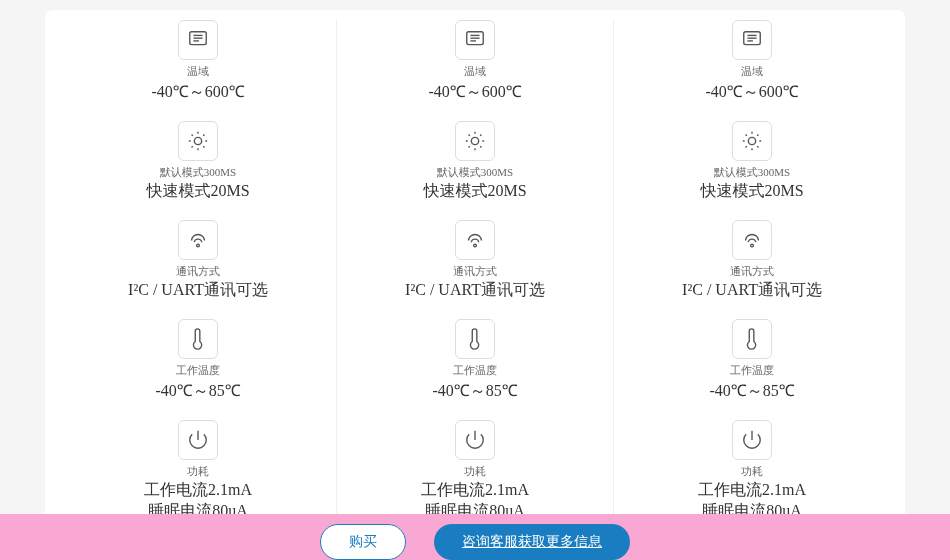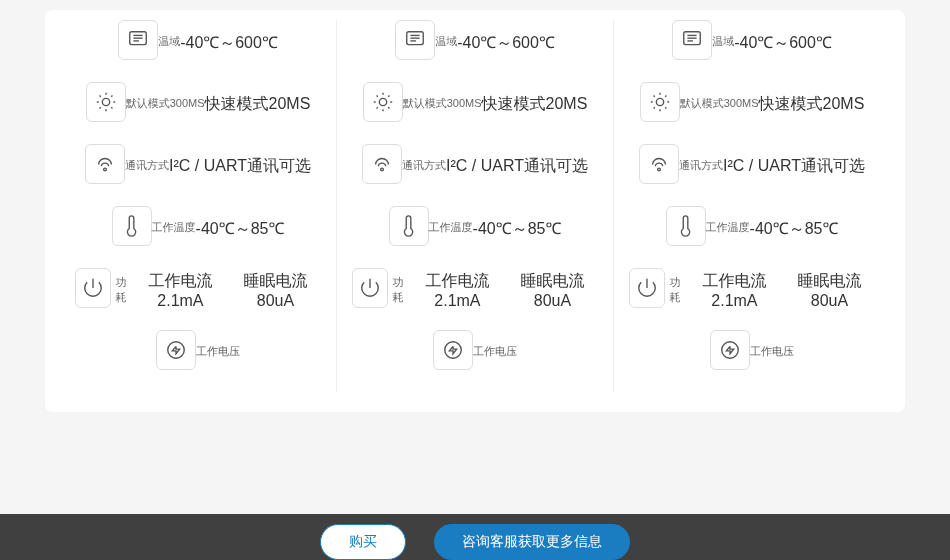--- a/index.html
+++ b/index.html
@@ -33,24 +33,24 @@
     .col {
       flex: 1;
       display: flex;
       flex-direction: column;
       align-items: center;
       padding: 0 10px;
     }
 
     .spec-row {
       display: flex;
-      flex-direction: row;
+      flex-direction: column;
       align-items: center;
       margin-bottom: 18px;
-      text-align: center;
+      font-family: Liberation Serif, serif;
     }
 
     .icon-box {
       width: 40px;
       height: 40px;
       border: 1.5px solid #ddd;
       border-radius: 6px;
       display: flex;
       align-items: center;
       justify-content: center;
@@ -77,21 +77,21 @@
       color: #333;
     }
 
     .footer-bar {
       width: 100%;
       display: flex;
       justify-content: center;
       gap: 28px;
       margin-top: 10px;
       padding: 10px 0 0;
-      background: #404040;
+      background: #f9a8d4;
       position: fixed;
       bottom: 0;
       left: 0;
     }
 
     .btn-buy {
       border: 1.5px solid #1a7dc2;
       background: #fff;
       color: #1a7dc2;
       border-radius: 20px;
@@ -103,20 +103,21 @@
 
     .btn-consult {
       background: #1a7dc2;
       color: #fff;
       border: none;
       border-radius: 20px;
       padding: 8px 28px;
       font-size: 14px;
       cursor: pointer;
       font-family: inherit;
+      text-decoration: underline;
     }
 
     .divider-col {
       width: 1px;
       background: #eee;
       margin: 0 5px;
     }
   </style>
 </head>
 <body>

